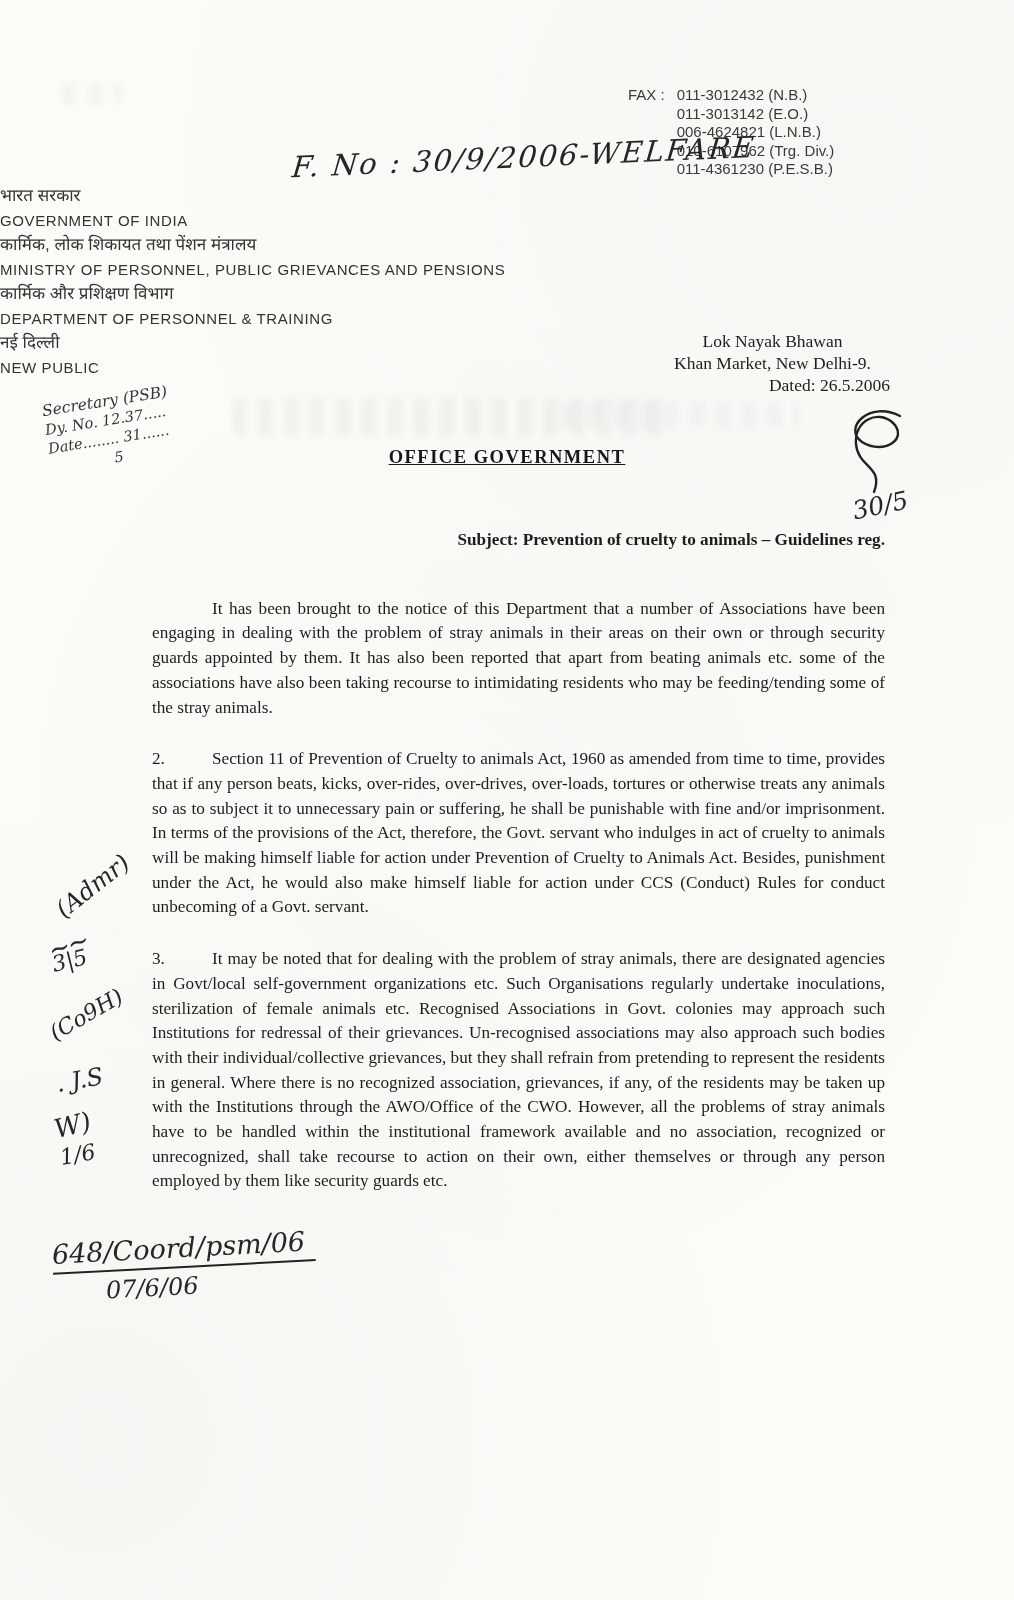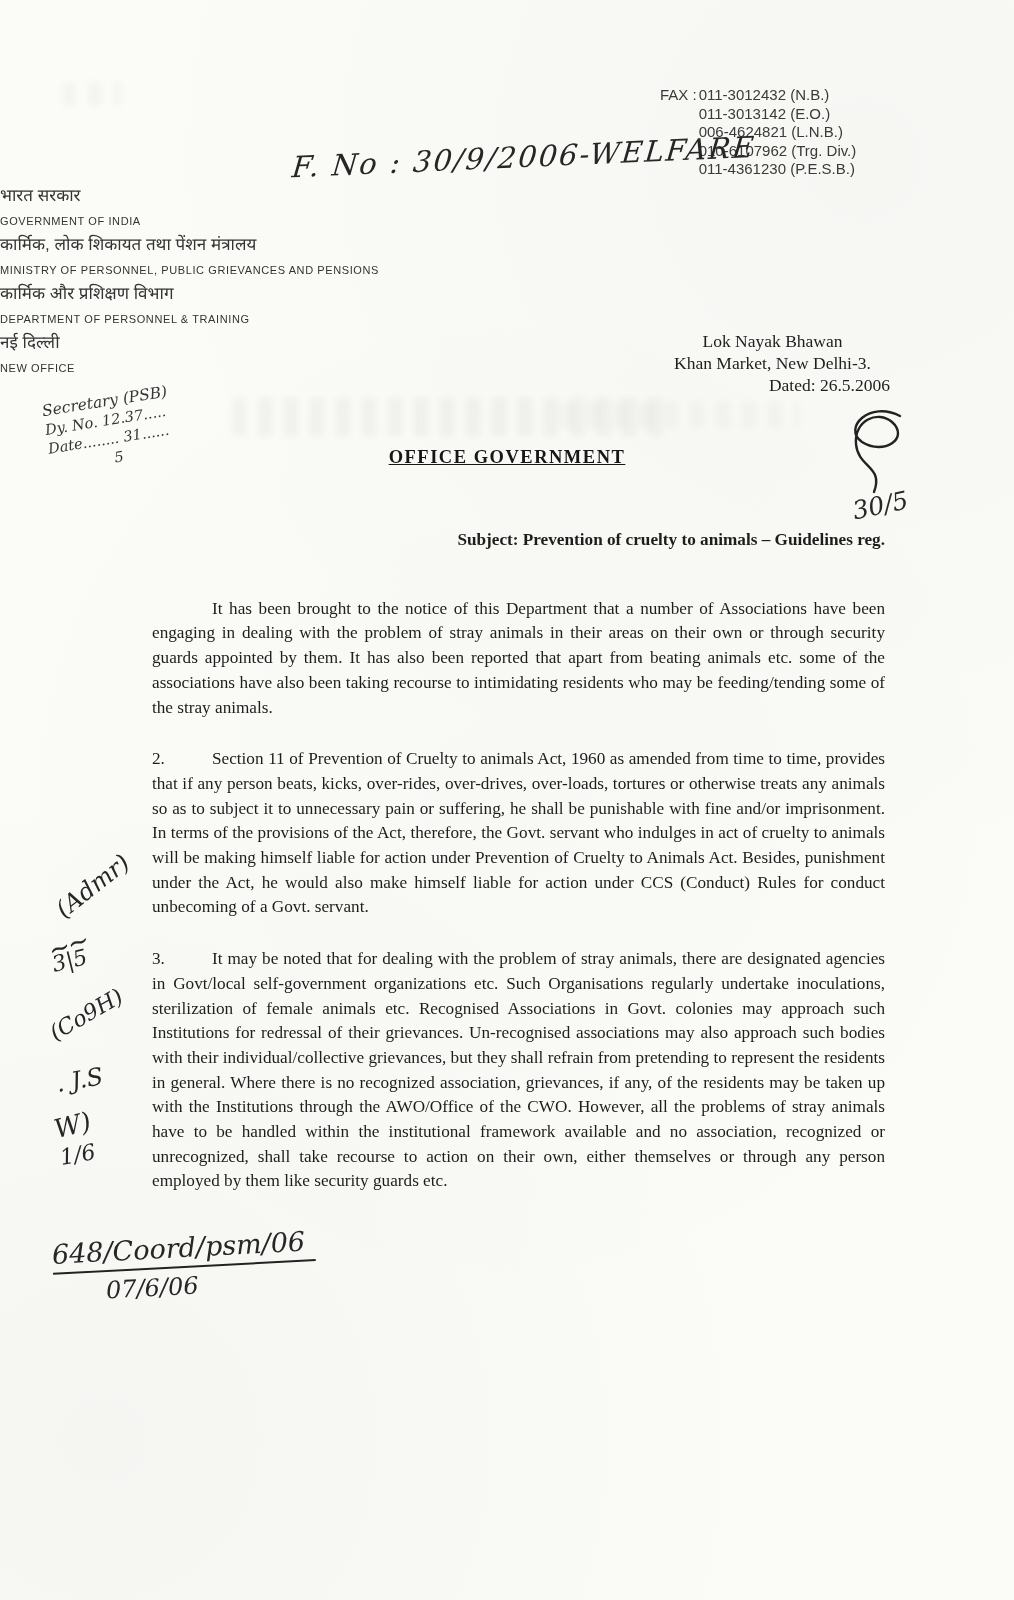--- a/index.html
+++ b/index.html
@@ -9,35 +9,35 @@
     position:relative; width:1014px; height:1600px; overflow:hidden;
     background:#fbfbf8;
     background-image:
       radial-gradient(circle at 85% 10%, rgba(0,0,0,0.02), transparent 45%),
       radial-gradient(circle at 10% 90%, rgba(0,0,0,0.025), transparent 40%),
       radial-gradient(circle at 50% 50%, rgba(0,0,0,0.012), transparent 60%);
     font-family:"Liberation Serif", serif; color:#242424;
   }
 
   
-  .fax { position:absolute; top:86px; left:660px; display:flex; gap:2px;
+  .fax { position:absolute; top:86px; left:628px; display:flex; gap:12px;
          font-family:"Liberation Sans", sans-serif; font-size:15px; line-height:18.5px; color:#3a3a3a; }
   .fax-label { white-space:nowrap; }
   .fax-lines div { white-space:nowrap; }
 
   
   .hand { font-family:"DejaVu Serif", serif; font-style:italic; color:#262626; }
   .fileno { position:absolute; top:140px; left:292px; font-size:29px; letter-spacing:2px;
             transform:rotate(-2.5deg) skewX(-8deg); white-space:nowrap; }
 
   
   .letterhead { position:absolute; top:184px; left:0; width:980px; text-align:left;
                 font-family:"Liberation Sans", sans-serif; color:#333; }
   .letterhead .hi { font-size:17px; line-height:24.5px; }
-  .letterhead .en { font-size:11px; line-height:24.5px; letter-spacing:0.6px; }
+  .letterhead .en { font-size:15px; line-height:24.5px; letter-spacing:0.6px; }
 
   
   .address { position:absolute; top:330px; left:655px; width:235px; text-align:center;
              font-size:17.5px; line-height:22px; color:#1e1e1e; }
   .address .dated { text-align:right; }
 
   
   .stamp { position:absolute; top:392px; left:46px; transform:rotate(-9deg);
            font-size:14.5px; line-height:19px; color:#343434; white-space:nowrap; }
   .stamp .s1 { font-size:15.5px; }
@@ -106,26 +106,26 @@
   <div class="fileno hand">F. No : 30/9/2006-WELFARE</div>
 
   <div class="letterhead">
     <div class="hi">भारत सरकार</div>
     <div class="en">GOVERNMENT OF INDIA</div>
     <div class="hi">कार्मिक, लोक शिकायत तथा पेंशन मंत्रालय</div>
     <div class="en">MINISTRY OF PERSONNEL, PUBLIC GRIEVANCES AND PENSIONS</div>
     <div class="hi">कार्मिक और प्रशिक्षण विभाग</div>
     <div class="en">DEPARTMENT OF PERSONNEL &amp; TRAINING</div>
     <div class="hi">नई दिल्ली</div>
-    <div class="en">NEW OFFICE</div>
+    <div class="en">NEW PUBLIC</div>
   </div>
 
   <div class="address">
     <div>Lok Nayak Bhawan</div>
-    <div>Khan Market, New Delhi-3.</div>
+    <div>Khan Market, New Delhi-9.</div>
     <div class="dated">Dated: 26.5.2006</div>
   </div>
 
   <div class="stamp hand">
     <div class="s1">Secretary (PSB)</div>
     <div>Dy. No. 12.37.....</div>
     <div>Date........ 31......</div>
     <div style="padding-left:64px;">5</div>
   </div>
 

